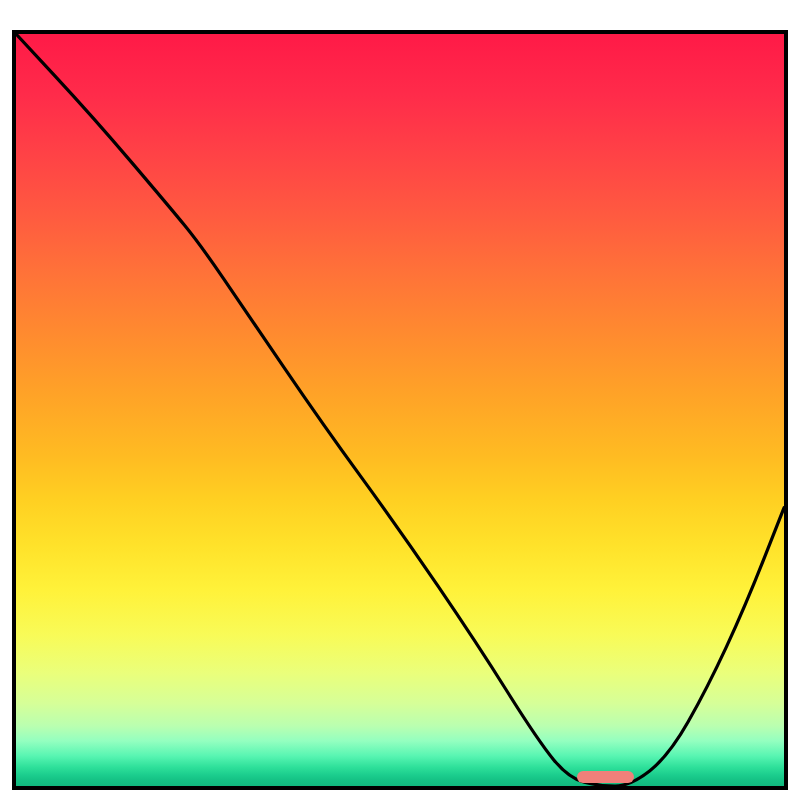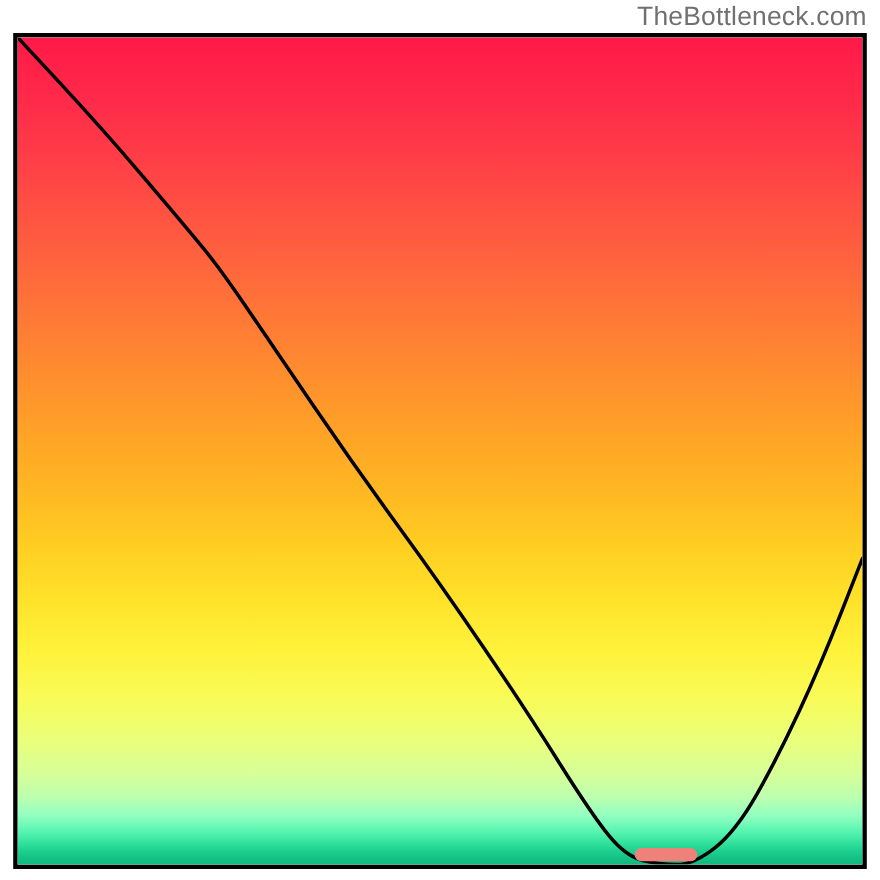--- a/index.html
+++ b/index.html
@@ -79,21 +79,20 @@
     height: 12px;
     border-radius: 6px;
     background: #f0807a;
   }
 </style>
 </head>
 <body>
 
 <div class="container">
 
-  <div class="watermark">TheBottleneck.com</div>
 
   <div class="plot-area">
     <div class="gradient"></div>
 
     <svg class="curve" viewBox="0 0 768 752" preserveAspectRatio="none">
       <path d="M 0 0 Q 0 0 38.400000000000006 41.360000000000014 Q 76.80000000000001 82.72000000000003 115.20000000000002 127.84000000000003 Q 153.60000000000002 172.96000000000004 168.96 191.76000000000005 Q 184.32 210.56000000000006 207.35999999999999 244.40000000000003 Q 230.39999999999998 278.24 268.8 334.64 Q 307.20000000000005 391.04 345.6 443.68 Q 384 496.32 422.4 552.72 Q 460.79999999999995 609.12 491.52 658 Q 522.24 706.88 537.6 725.6800000000001 Q 552.96 744.48 568.32 748.24 Q 583.6800000000001 752 599.0400000000001 752 Q 614.4000000000001 752 633.6 736.96 Q 652.8 721.92 672 688.0799999999999 Q 691.2 654.24 710.4 612.88 Q 729.5999999999999 571.52 748.8 522.64 T 768 473.76"></path>
     </svg>
 
     <div class="marker" style="left: 560.64px; width: 57.6px; top: 736.976px; background: rgb(240, 128, 122);"></div>
   </div>

